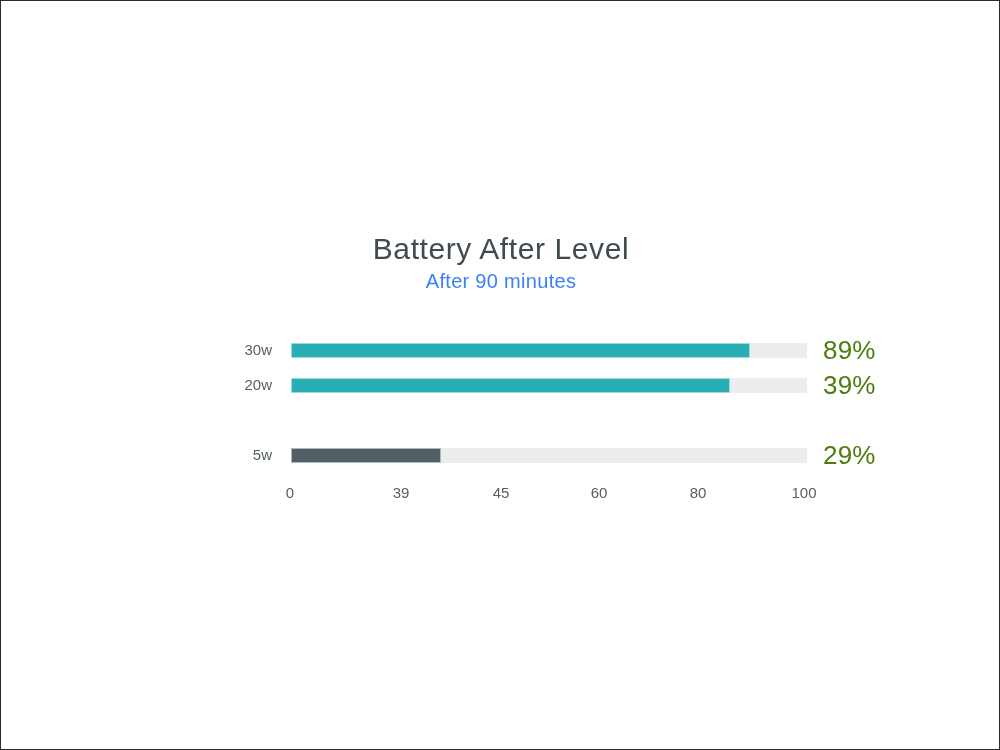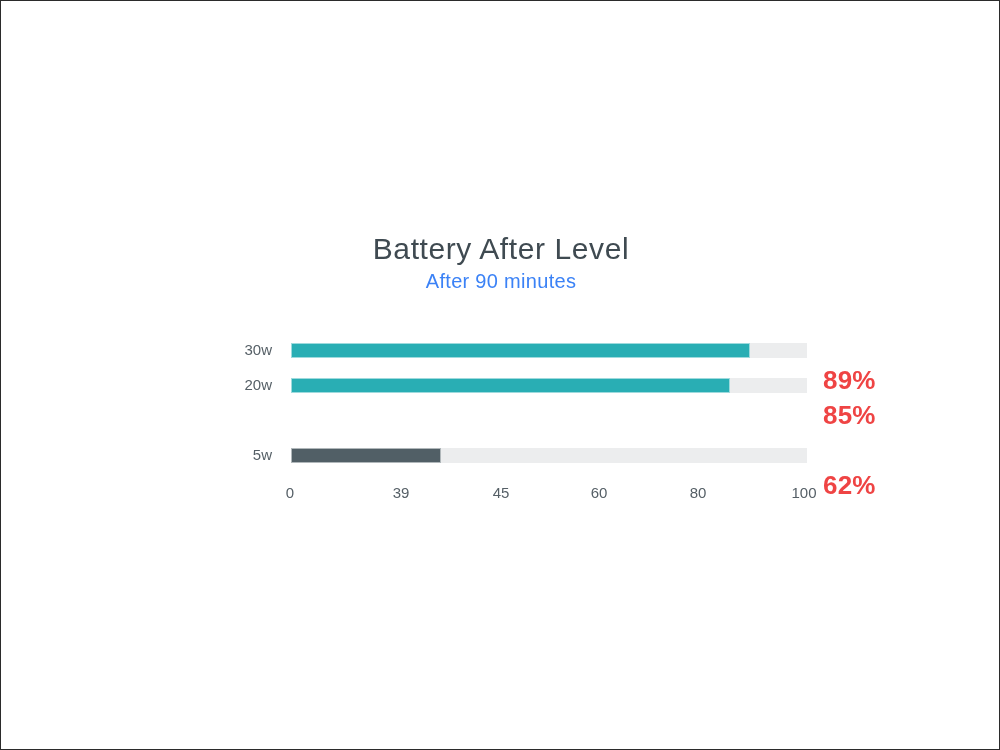--- a/index.html
+++ b/index.html
@@ -90,26 +90,25 @@
     box-shadow: 0 0 0 1px rgba(255,255,255,0.55) inset;
   }
   .fill.muted {
     background: #515f66;
   }
   .value-label {
     position: absolute;
     left: 822px;
     top: 3px;
     font-size: 26px;
-    font-weight: 700;
-    color: #ef4444;
+    font-weight: 400;
+    color: #4d7c0f;
     line-height: 30px;
     letter-spacing: 0.2px;
     white-space: nowrap;
-    margin-top: 30px;
   }
 
   
   #x-axis {
     position: absolute;
     left: 0;
     top: 482px;
     width: 1000px;
     height: 24px;
   }
@@ -142,30 +141,30 @@
         <div class="fill" style="width: 89%; background: rgb(41, 174, 180);"></div>
       </div>
       <div class="value-label">89%</div>
     </div>
 
     <div class="bar-row" style="top:366px">
       <div class="cat-label">20w</div>
       <div class="track">
         <div class="fill" style="width: 85%; background: rgb(41, 174, 180);"></div>
       </div>
-      <div class="value-label">85%</div>
+      <div class="value-label">39%</div>
     </div>
 
 
     <div class="bar-row" style="top:436px">
       <div class="cat-label">5w</div>
       <div class="track">
         <div class="fill muted" style="width: 29%; background: rgb(81, 95, 102);"></div>
       </div>
-      <div class="value-label">62%</div>
+      <div class="value-label">29%</div>
     </div>
 
     <div id="x-axis">
       <div class="tick-label" style="left:289px">0</div>
       <div class="tick-label" style="left:400px">39</div>
       <div class="tick-label" style="left:500px">45</div>
       <div class="tick-label" style="left:598px">60</div>
       <div class="tick-label" style="left:697px">80</div>
       <div class="tick-label" style="left:803px">100</div>
     </div>

